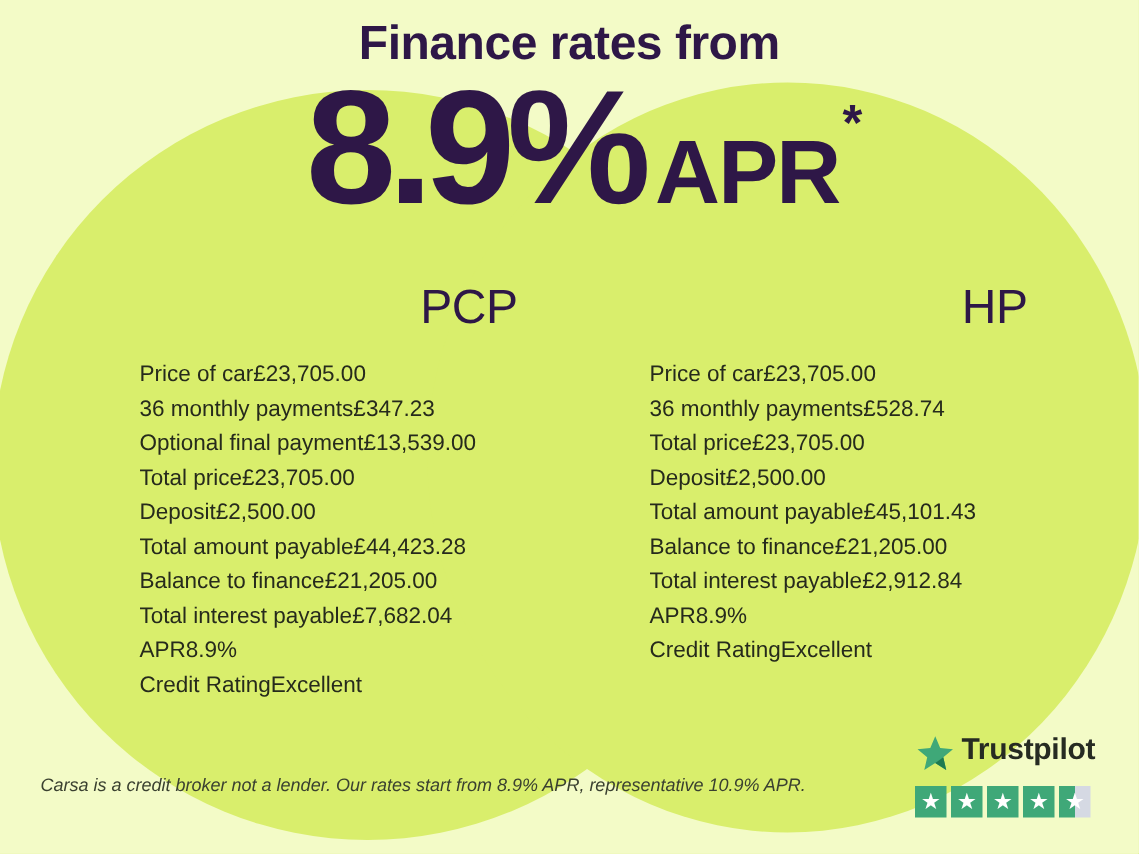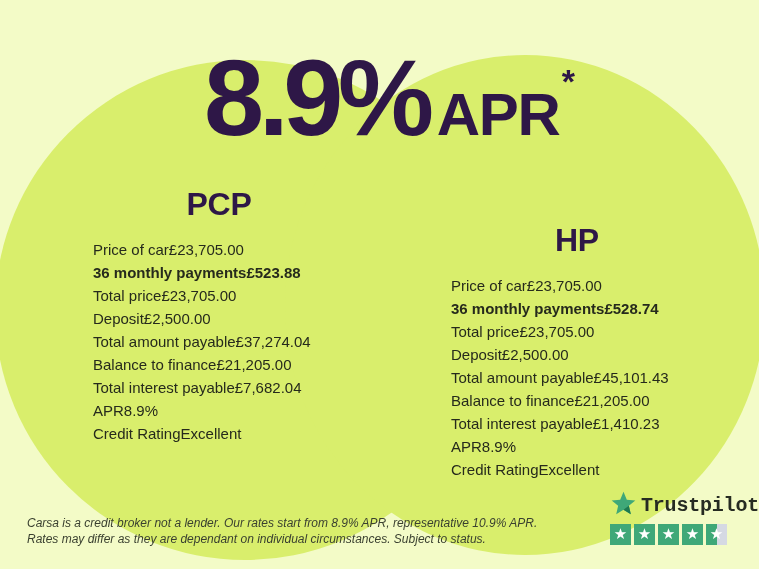--- a/index.html
+++ b/index.html
@@ -29,85 +29,90 @@
   }
   .rate{font-size:108px;line-height:1;font-weight:bold;letter-spacing:-0.05em;}
   .apr{font-size:60px;line-height:1;font-weight:bold;letter-spacing:-0.02em;margin-left:8px;}
   .ast{
     display:inline-block;position:relative;top:-42px;
     font-size:34px;font-weight:bold;margin-left:2px;
   }
 
   .fin-table{position:absolute;top:188px;width:252px;}
   .fin-table.pcp{left:93px;}
-  .fin-table.hp{left:451px;margin-top:36px;}
+  .fin-table.hp{left:433px;}
   .fin-table h2{
-    margin:0 0 18px 0;text-align:center;
-    font-size:32px;line-height:32px;font-weight:bold;color:#2e1747;
+    margin:0 0 18px 0;text-align:right;
+    font-size:32px;line-height:32px;font-weight:normal;color:#2e1747;
     letter-spacing:-0.01em;
   }
   .row{
     display:flex;justify-content:flex-start;align-items:baseline;
     font-size:15px;line-height:23px;color:#262a1c;
   }
   .row .lbl{text-align:left;}
   .row .val{text-align:right;}
-  .row.bold{font-weight:bold;}
+  .row.bold{font-weight:normal;}
 
   .disclaimer{
     position:absolute;left:27px;top:516px;width:575px;margin:0;
     font-size:12px;line-height:15.5px;color:#3a4030;font-style:italic;
   }
 
   .trustpilot{position:absolute;left:610px;top:489px;width:125px;}
-  .tp-logo-row{display:flex;align-items:flex-end;gap:4px;height:28px;font-family:Liberation Mono, monospace;}
+  .tp-logo-row{display:flex;align-items:flex-start;gap:4px;height:28px;}
   .tp-logo-star{width:27px;height:27px;flex:0 0 auto;}
   .tp-brand{font-size:20px;font-weight:600;color:#262b22;letter-spacing:-0.01em;}
   .tp-stars{display:flex;gap:3px;margin-top:7px;}
   .tp-box{
     width:21px;height:21px;background:#3fa878;
     display:flex;align-items:center;justify-content:center;
   }
   .tp-box.half{background:linear-gradient(90deg,#3fa878 0 50%,#d5d9e3 50% 100%);}
   .tp-box .glyph{color:#ffffff;font-size:15px;line-height:21px;
     font-family:"DejaVu Sans", sans-serif;}
 </style>
 </head>
 <body>
 
 <div class="canvas">
 
   <div class="circle circle-left"></div>
   <div class="circle circle-right"></div>
 
+  <div class="title">Finance rates from</div>
 
   <div class="rate-line"><span class="rate">8.9%</span><span class="apr">APR</span><span class="ast">*</span></div>
 
   <section class="fin-table pcp">
     <h2>PCP</h2>
     <div class="rows">
         <div class="row">
           <span class="lbl">Price of car</span>
           <span class="val">£23,705.00</span>
         </div>
         <div class="row bold">
           <span class="lbl">36 monthly payments</span>
-          <span class="val">£523.88</span>
+          <span class="val">£347.23</span>
+        </div>
+        <div class="row">
+          <span class="lbl">Optional final payment</span>
+          <span class="val">£13,539.00</span>
         </div>
         <div class="row">
           <span class="lbl">Total price</span>
           <span class="val">£23,705.00</span>
         </div>
         <div class="row">
           <span class="lbl">Deposit</span>
           <span class="val">£2,500.00</span>
         </div>
         <div class="row">
           <span class="lbl">Total amount payable</span>
-          <span class="val">£37,274.04</span>
+          <span class="val">£44,423.28</span>
         </div>
         <div class="row">
           <span class="lbl">Balance to finance</span>
           <span class="val">£21,205.00</span>
         </div>
         <div class="row">
           <span class="lbl">Total interest payable</span>
           <span class="val">£7,682.04</span>
         </div>
         <div class="row">
@@ -143,34 +148,34 @@
         <div class="row">
           <span class="lbl">Total amount payable</span>
           <span class="val">£45,101.43</span>
         </div>
         <div class="row">
           <span class="lbl">Balance to finance</span>
           <span class="val">£21,205.00</span>
         </div>
         <div class="row">
           <span class="lbl">Total interest payable</span>
-          <span class="val">£1,410.23</span>
+          <span class="val">£2,912.84</span>
         </div>
         <div class="row">
           <span class="lbl">APR</span>
           <span class="val">8.9%</span>
         </div>
         <div class="row">
           <span class="lbl">Credit Rating</span>
           <span class="val">Excellent</span>
         </div>
       </div>
   </section>
 
-  <p class="disclaimer"><span>Carsa is a credit broker not a lender. Our rates start from 8.9% APR, representative 10.9% APR.</span><br><span>Rates may differ as they are dependant on individual circumstances. Subject to status.</span></p>
+  <p class="disclaimer"><span>Carsa is a credit broker not a lender. Our rates start from 8.9% APR, representative 10.9% APR.</span><br></p>
 
   <div class="trustpilot">
     <div class="tp-logo-row">
       <svg class="tp-logo-star" viewBox="0 0 24 24" aria-hidden="true">
         <polygon points="12,1.6 14.94,8.6 22.5,9.27 16.77,14.11 18.5,21.6 12,17.52 5.5,21.6 7.23,14.11 1.5,9.27 9.06,8.6" fill="#3fa878"></polygon>
         <polygon points="12,17.52 18.5,21.6 16.77,14.11" fill="#1e7a50"></polygon>
       </svg>
       <span class="tp-brand">Trustpilot</span>
     </div>
     <div class="tp-stars">

